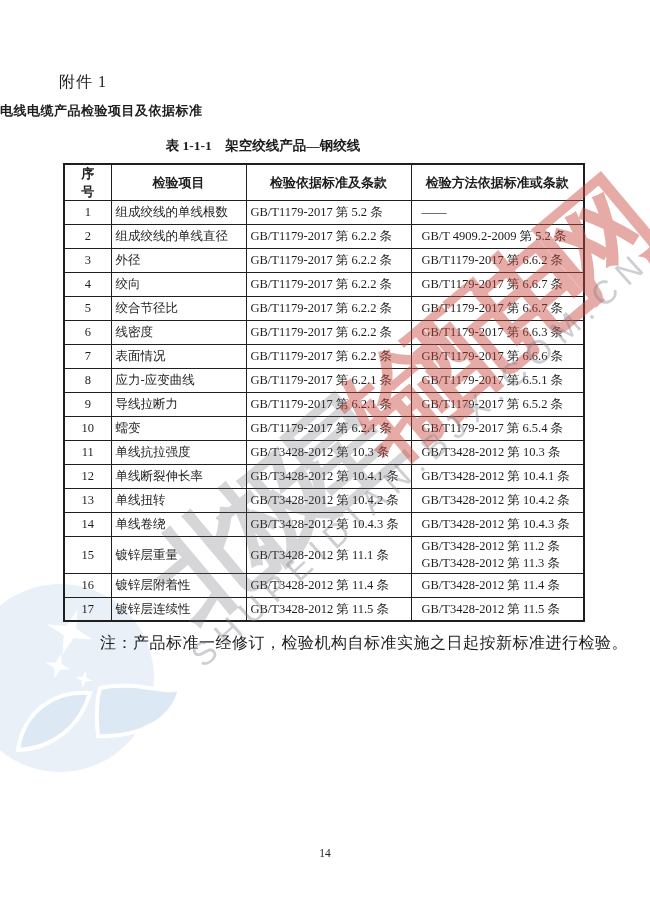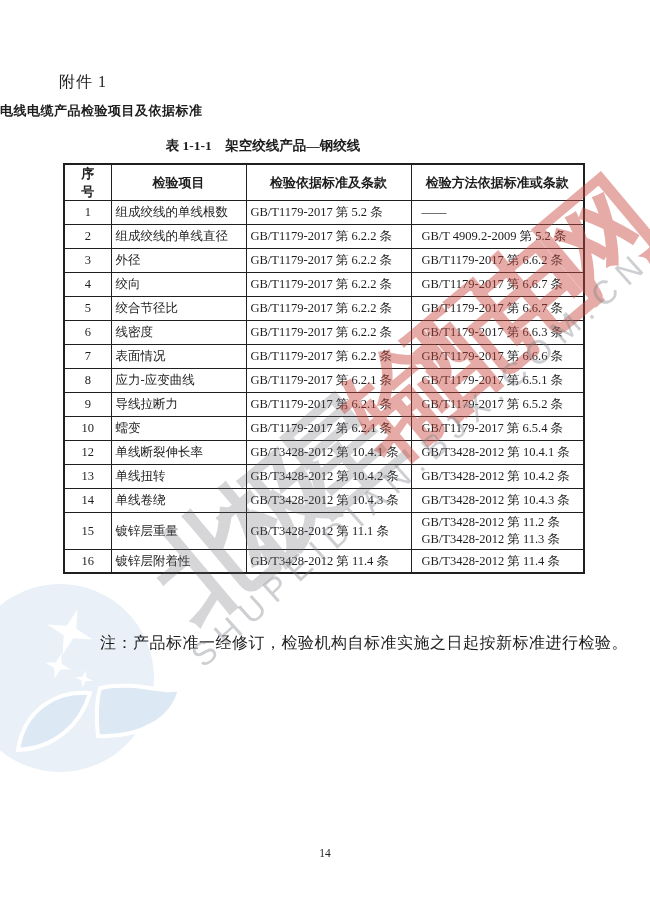--- a/index.html
+++ b/index.html
@@ -164,20 +164,26 @@
     <td class="cell-mth">GB/T1179-2017 第 6.5.2 条</td>
   </tr>
 
   <tr>
     <td class="cell-no">10</td>
     <td class="cell-item">蠕变</td>
     <td class="cell-std">GB/T1179-2017 第 6.2.1 条</td>
     <td class="cell-mth">GB/T1179-2017 第 6.5.4 条</td>
   </tr>
 
+  <tr>
+    <td class="cell-no">11</td>
+    <td class="cell-item">单线抗拉强度</td>
+    <td class="cell-std">GB/T3428-2012 第 10.3 条</td>
+    <td class="cell-mth">GB/T3428-2012 第 10.3 条</td>
+  </tr>
 
   <tr>
     <td class="cell-no">12</td>
     <td class="cell-item">单线断裂伸长率</td>
     <td class="cell-std">GB/T3428-2012 第 10.4.1 条</td>
     <td class="cell-mth">GB/T3428-2012 第 10.4.1 条</td>
   </tr>
 
   <tr>
     <td class="cell-no">13</td>
@@ -201,19 +207,25 @@
 GB/T3428-2012 第 11.3 条</td>
   </tr>
 
   <tr>
     <td class="cell-no">16</td>
     <td class="cell-item">镀锌层附着性</td>
     <td class="cell-std">GB/T3428-2012 第 11.4 条</td>
     <td class="cell-mth">GB/T3428-2012 第 11.4 条</td>
   </tr>
 
+  <tr>
+    <td class="cell-no">17</td>
+    <td class="cell-item">镀锌层连续性</td>
+    <td class="cell-std">GB/T3428-2012 第 11.5 条</td>
+    <td class="cell-mth">GB/T3428-2012 第 11.5 条</td>
+  </tr>
 </tbody>
     </table>
 
     <div class="note">注：产品标准一经修订，检验机构自标准实施之日起按新标准进行检验。</div>
     <div class="page-number">14</div>
   </div>
 </div>
 
 </body></html>

